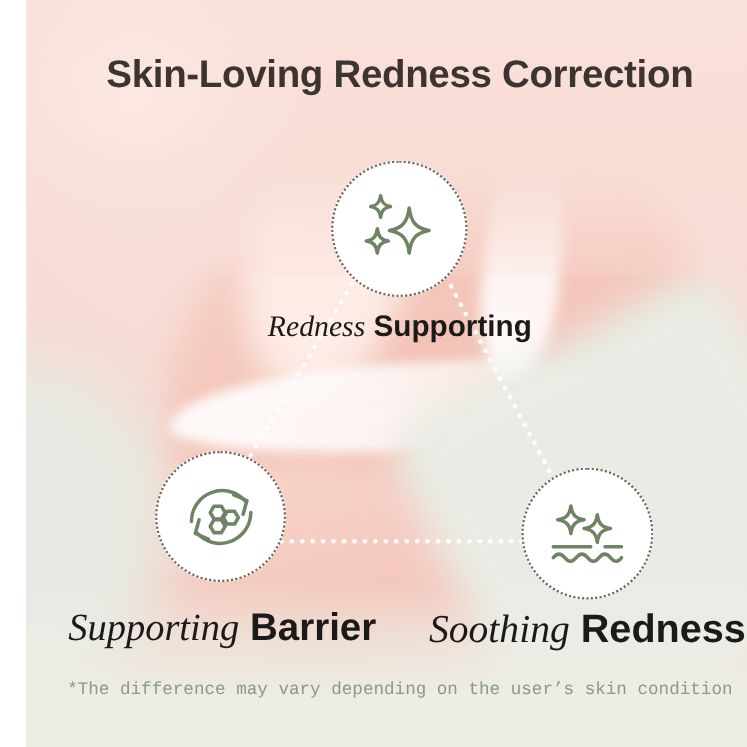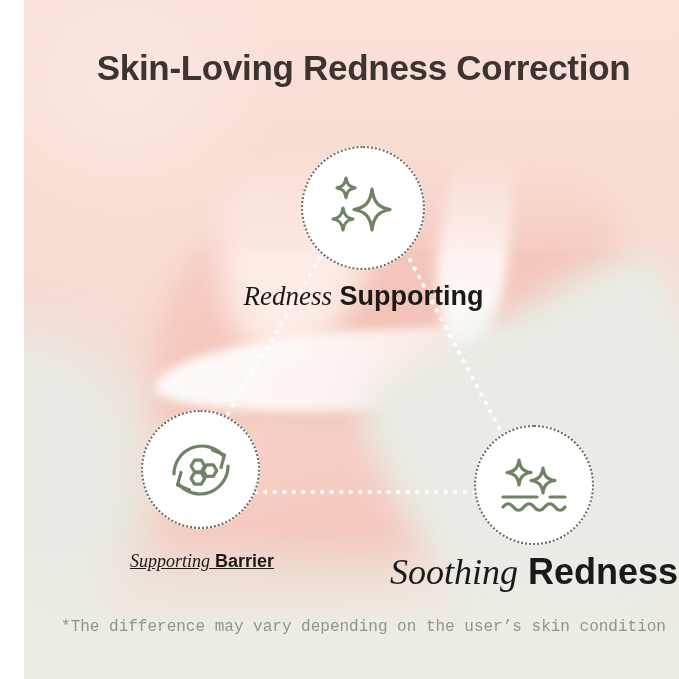--- a/index.html
+++ b/index.html
@@ -176,22 +176,21 @@
   }
   .label-top {
     left: 0; right: 0;
     top: 281px;
     font-size: 27px;
   }
   .label-left {
     left: 18px;
     top: 551px;
     width: 320px;
-    font-size: 18px;
-    text-decoration: underline;
+    font-size: 35px;
   }
   .label-right {
     left: 360px;
     top: 551px;
     width: 300px;
     font-size: 36px;
   }
 
   
   .footnote {

